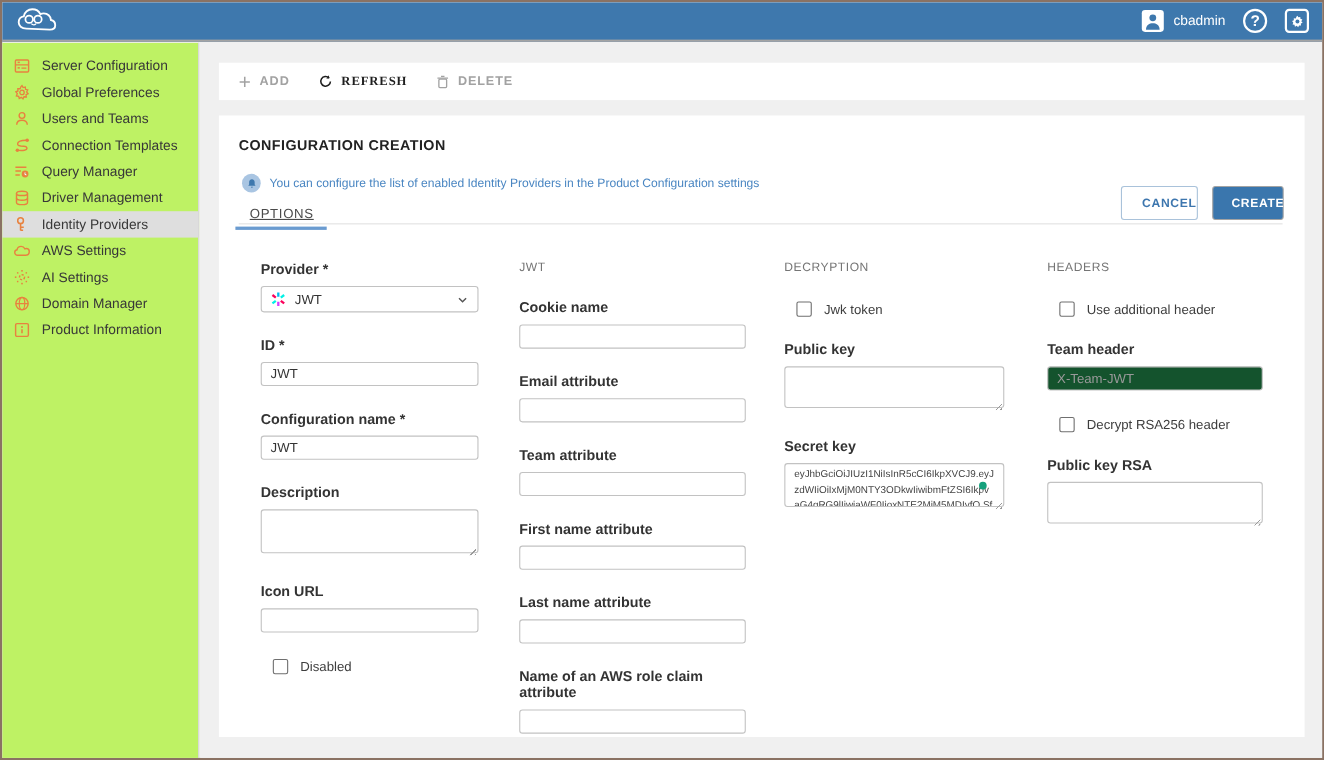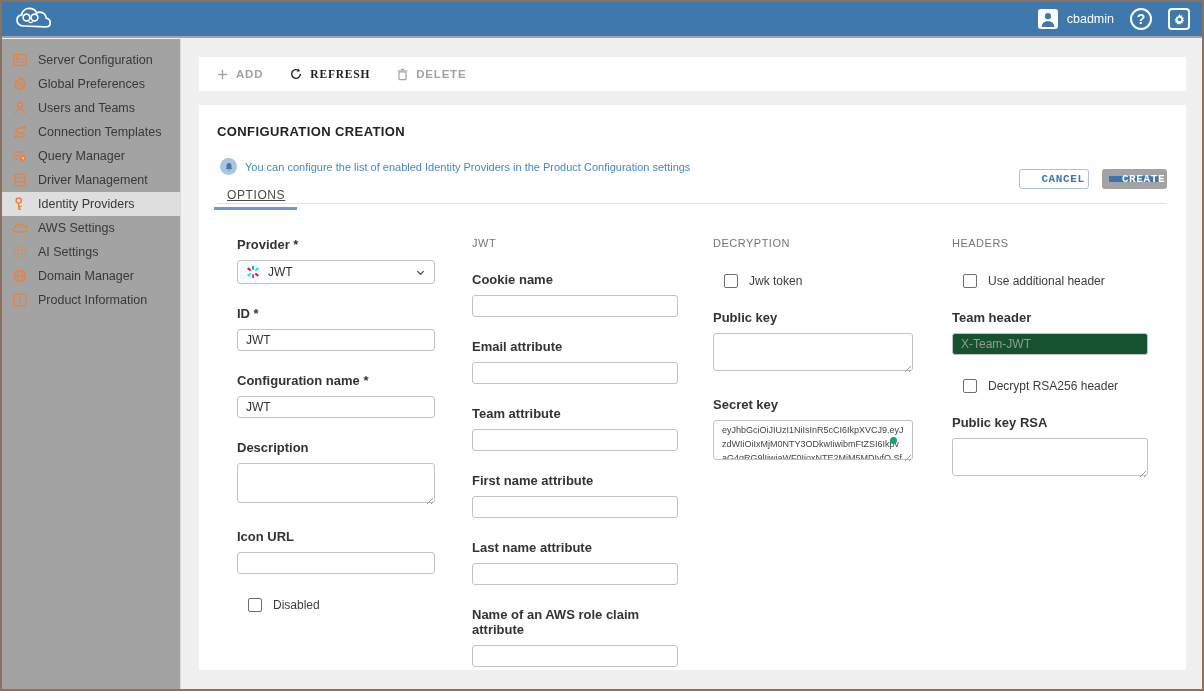--- a/index.html
+++ b/index.html
@@ -9,44 +9,44 @@
   
   .topbar { position:absolute; left:0; top:0; right:0; height:36px; background:#3e78ad; border-bottom:2px solid #a3a3a3; display:flex; align-items:center; justify-content:space-between; padding:0 12px; z-index:5; }
   .logo { display:flex; align-items:center; }
   .top-right { display:flex; align-items:center; gap:16px; }
   .userchip { display:flex; align-items:center; gap:8px; }
   .username { color:#fff; font-size:12.5px; }
   .help-icon { width:22px; height:22px; border:2px solid #fff; border-radius:50%; color:#fff; font-size:14px; font-weight:700; display:flex; align-items:center; justify-content:center; cursor:pointer; }
   .sq-icon { width:22px; height:22px; border:2px solid #fff; border-radius:4px; display:flex; align-items:center; justify-content:center; cursor:pointer; }
 
   
-  .sidebar { position:absolute; left:0; top:37px; bottom:0; width:179px; background:#a3a3a3; border-right:1px solid #d8d8d8; padding-top:9px; z-index:4; }
+  .sidebar { position:absolute; left:0; top:37px; bottom:0; width:179px; background:#bef264; border-right:1px solid #d8d8d8; padding-top:9px; z-index:4; }
   .side-item { display:flex; align-items:center; gap:10px; height:24px; padding-left:10px; font-size:12.5px; color:#383838; cursor:pointer; white-space:nowrap; }
   .side-item.selected { background:#dedede; }
   .side-item svg { flex:0 0 auto; }
 
   
   .content { position:absolute; left:180px; top:37px; right:0; bottom:0; background:#f0f0f0; }
   .toolbar { position:absolute; left:17px; top:18px; width:987px; height:34px; background:#fff; display:flex; align-items:center; gap:26px; padding-left:17px; }
   .tool-btn { display:flex; align-items:center; gap:7px; font-size:11.5px; font-weight:700; letter-spacing:0.8px; cursor:pointer; }
   .tool-btn.disabled { color:#a2a2a2; }
   .tool-btn.enabled { color:#1f1f1f;font-family:Liberation Serif, serif; }
 
   .panel { position:absolute; left:17px; top:66px; width:987px; height:565px; background:#fff; }
   .panel-title { position:absolute; left:18px; top:19px; font-size:13px; font-weight:700; letter-spacing:0.4px; color:#222; }
   .info-row { position:absolute; left:21px; top:53px; display:flex; align-items:center; gap:8px; }
   .bell-circle { width:17px; height:17px; border-radius:50%; background:#a9c5e2; display:flex; align-items:center; justify-content:center; }
   .info-text { font-size:11px; color:#4a86c2; }
   .tabs { position:absolute; left:18px; top:80px; right:20px; height:19px; border-bottom:1px solid #e2e2e2; }
   .tab { position:relative; display:inline-block; padding:0 12px 6px 10px; font-size:12px; letter-spacing:0.6px; color:#4a4a4a; cursor:pointer;text-decoration:underline; }
   .tab.active:after { content:""; position:absolute; left:-3px; right:0; bottom:-2px; height:3px; background:#6a9bd0; }
   .panel-actions { position:absolute; right:19px; top:64px; display:flex; gap:13px; }
-  .btn { height:20px; border-radius:3px; font-size:11px; font-weight:700; letter-spacing:0.6px; display:flex; align-items:center; justify-content:center; cursor:pointer; font-family:Liberation Mono, monospace;padding-left:18px; }
+  .btn { height:31px; border-radius:3px; font-size:11px; font-weight:700; letter-spacing:0.6px; display:flex; align-items:center; justify-content:center; cursor:pointer; font-family:Liberation Sans, sans-serif;padding-left:18px; }
   .btn-outline { width:70px; background:#fff; border:1px solid #a9c2da; color:#3d76ae; }
-  .btn-primary { width:65px; background:#3a76ad; border:7px solid #a3a3a3; color:#fff; }
+  .btn-primary { width:65px; background:#3a76ad; border:1px solid #a3a3a3; color:#fff; }
 
   
   .col { position:absolute; top:132px; }
   .col1 { left:38px; width:198px; }
   .col2 { left:273px; width:206px; }
   .col3 { left:514px; width:200px; }
   .col4 { left:753px; width:196px; }
   .sec-header { font-size:11px; color:#757575; letter-spacing:0.5px; height:13px; }
   .field-label { font-size:13px; font-weight:700; color:#333; margin:22px 0 8px; }
   .col1 > .field-label:first-child { margin-top:0; }

